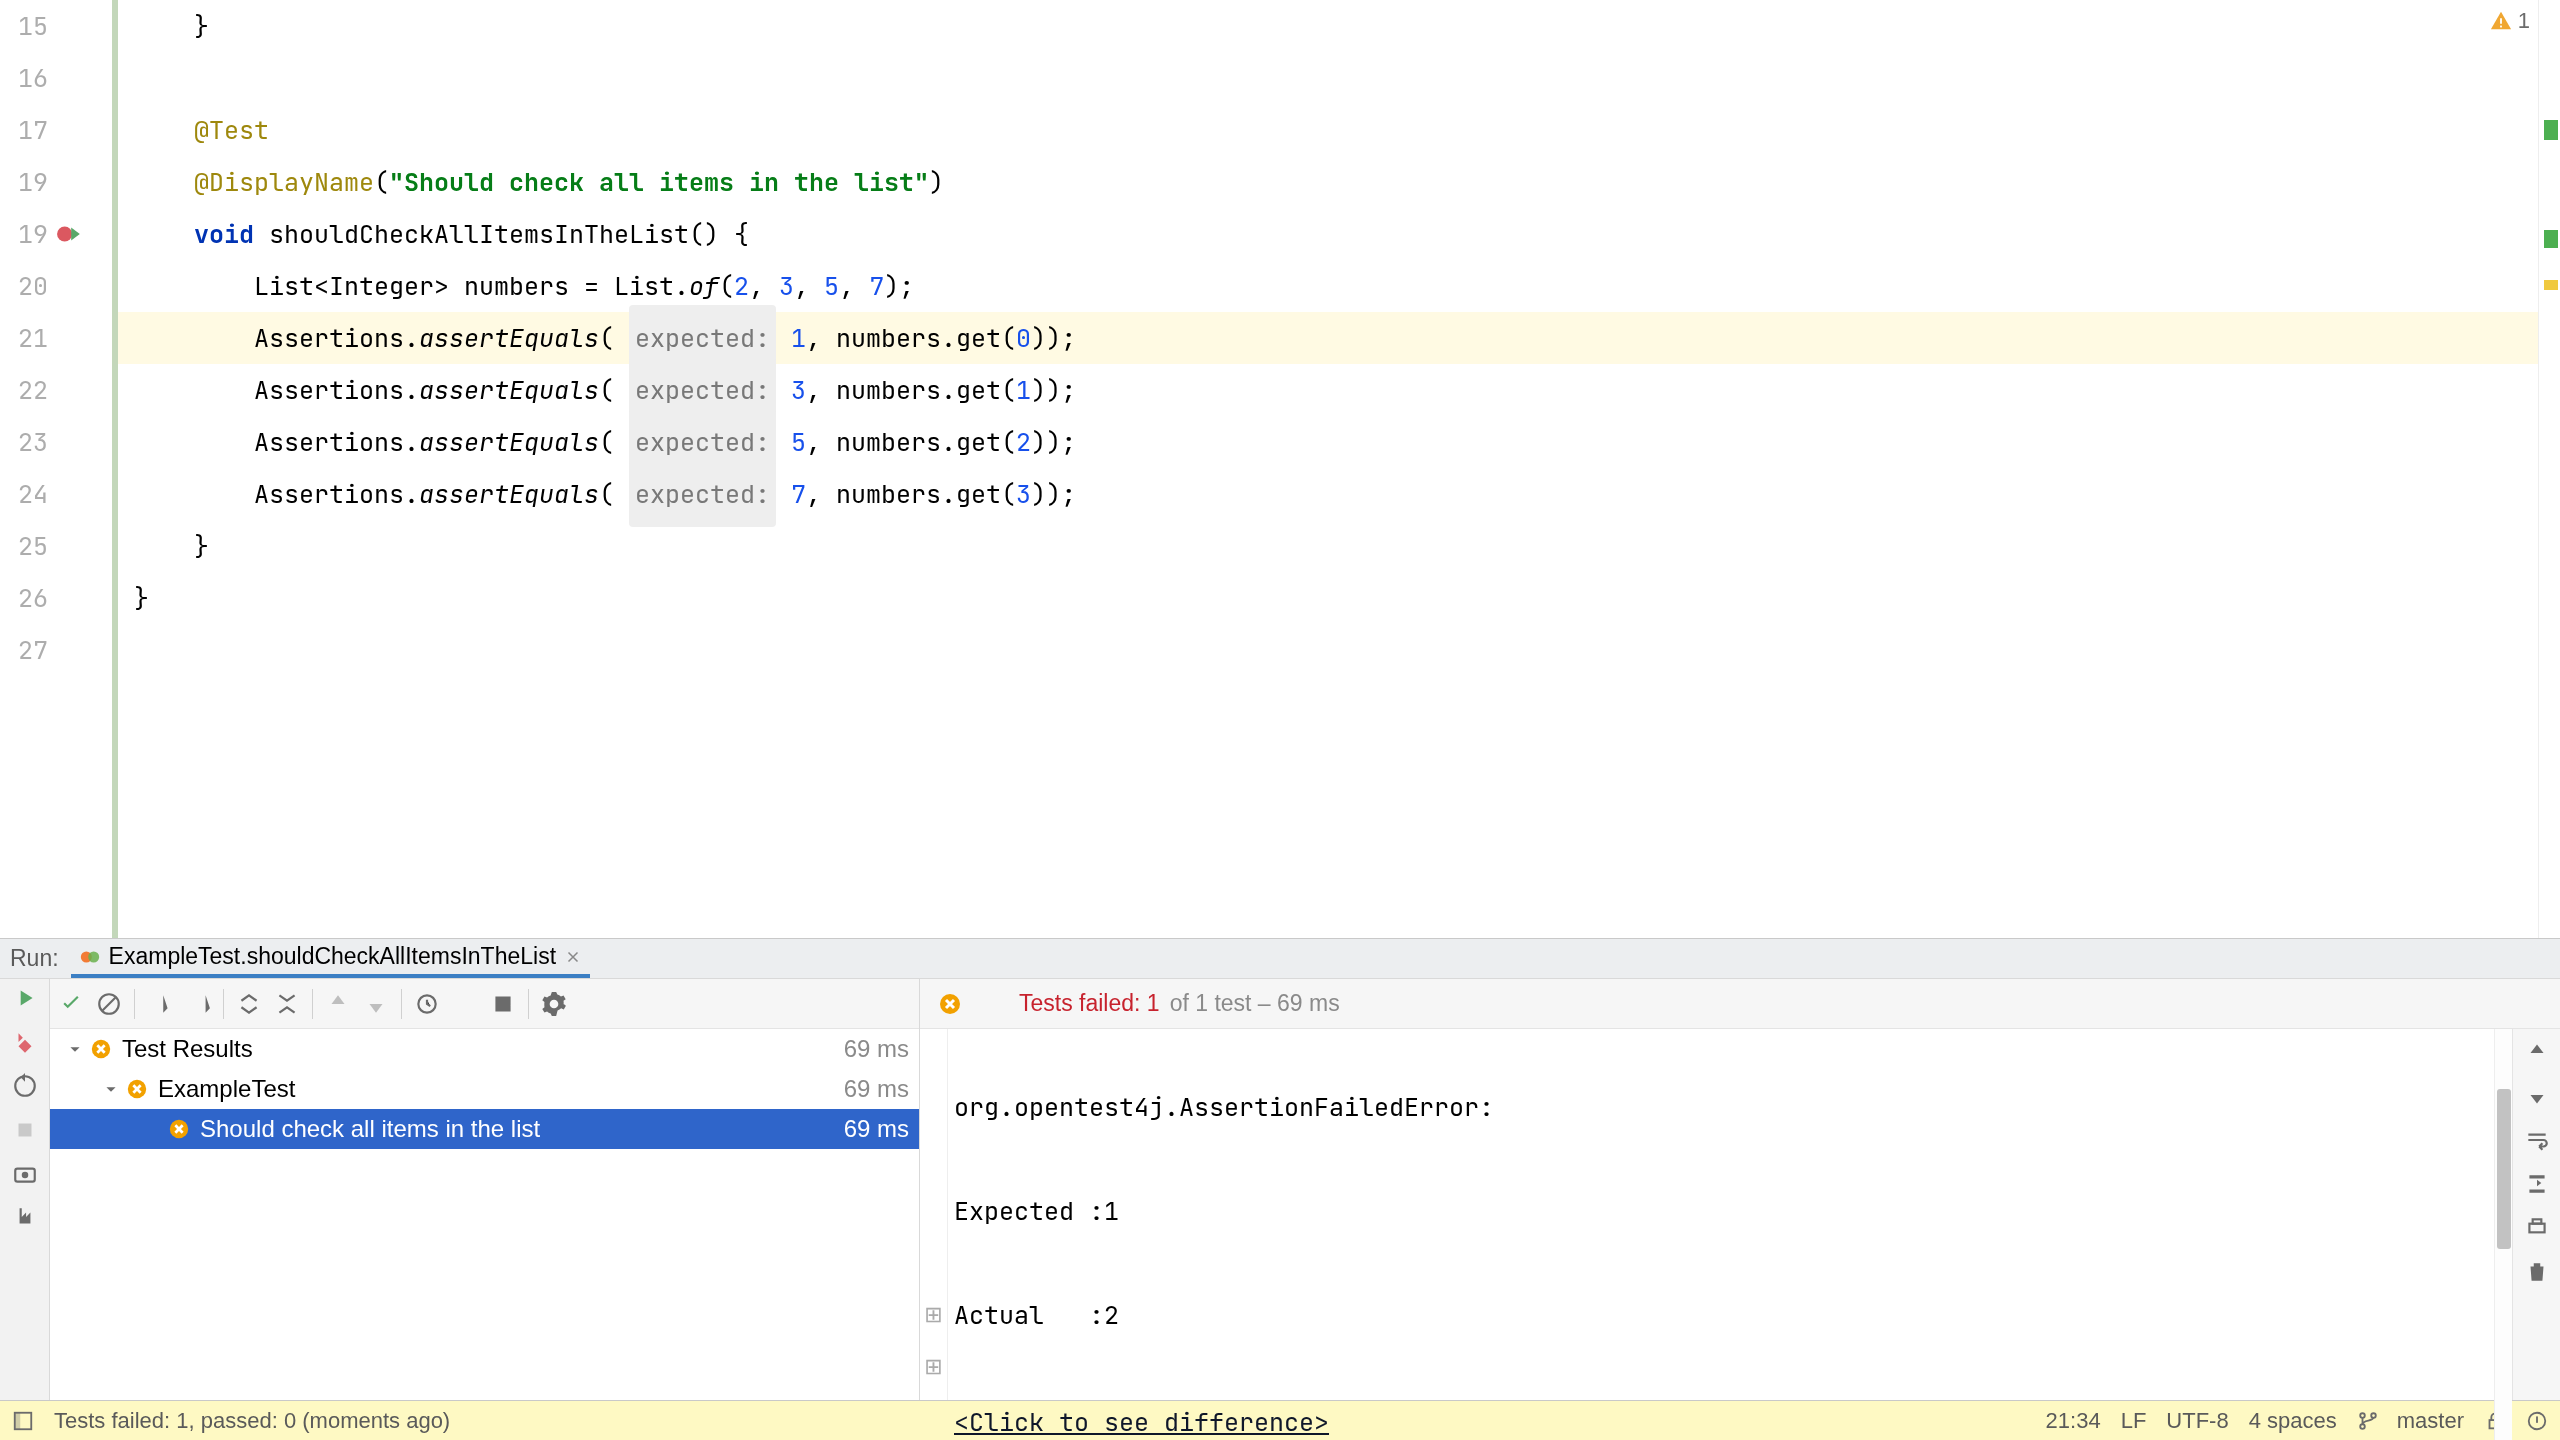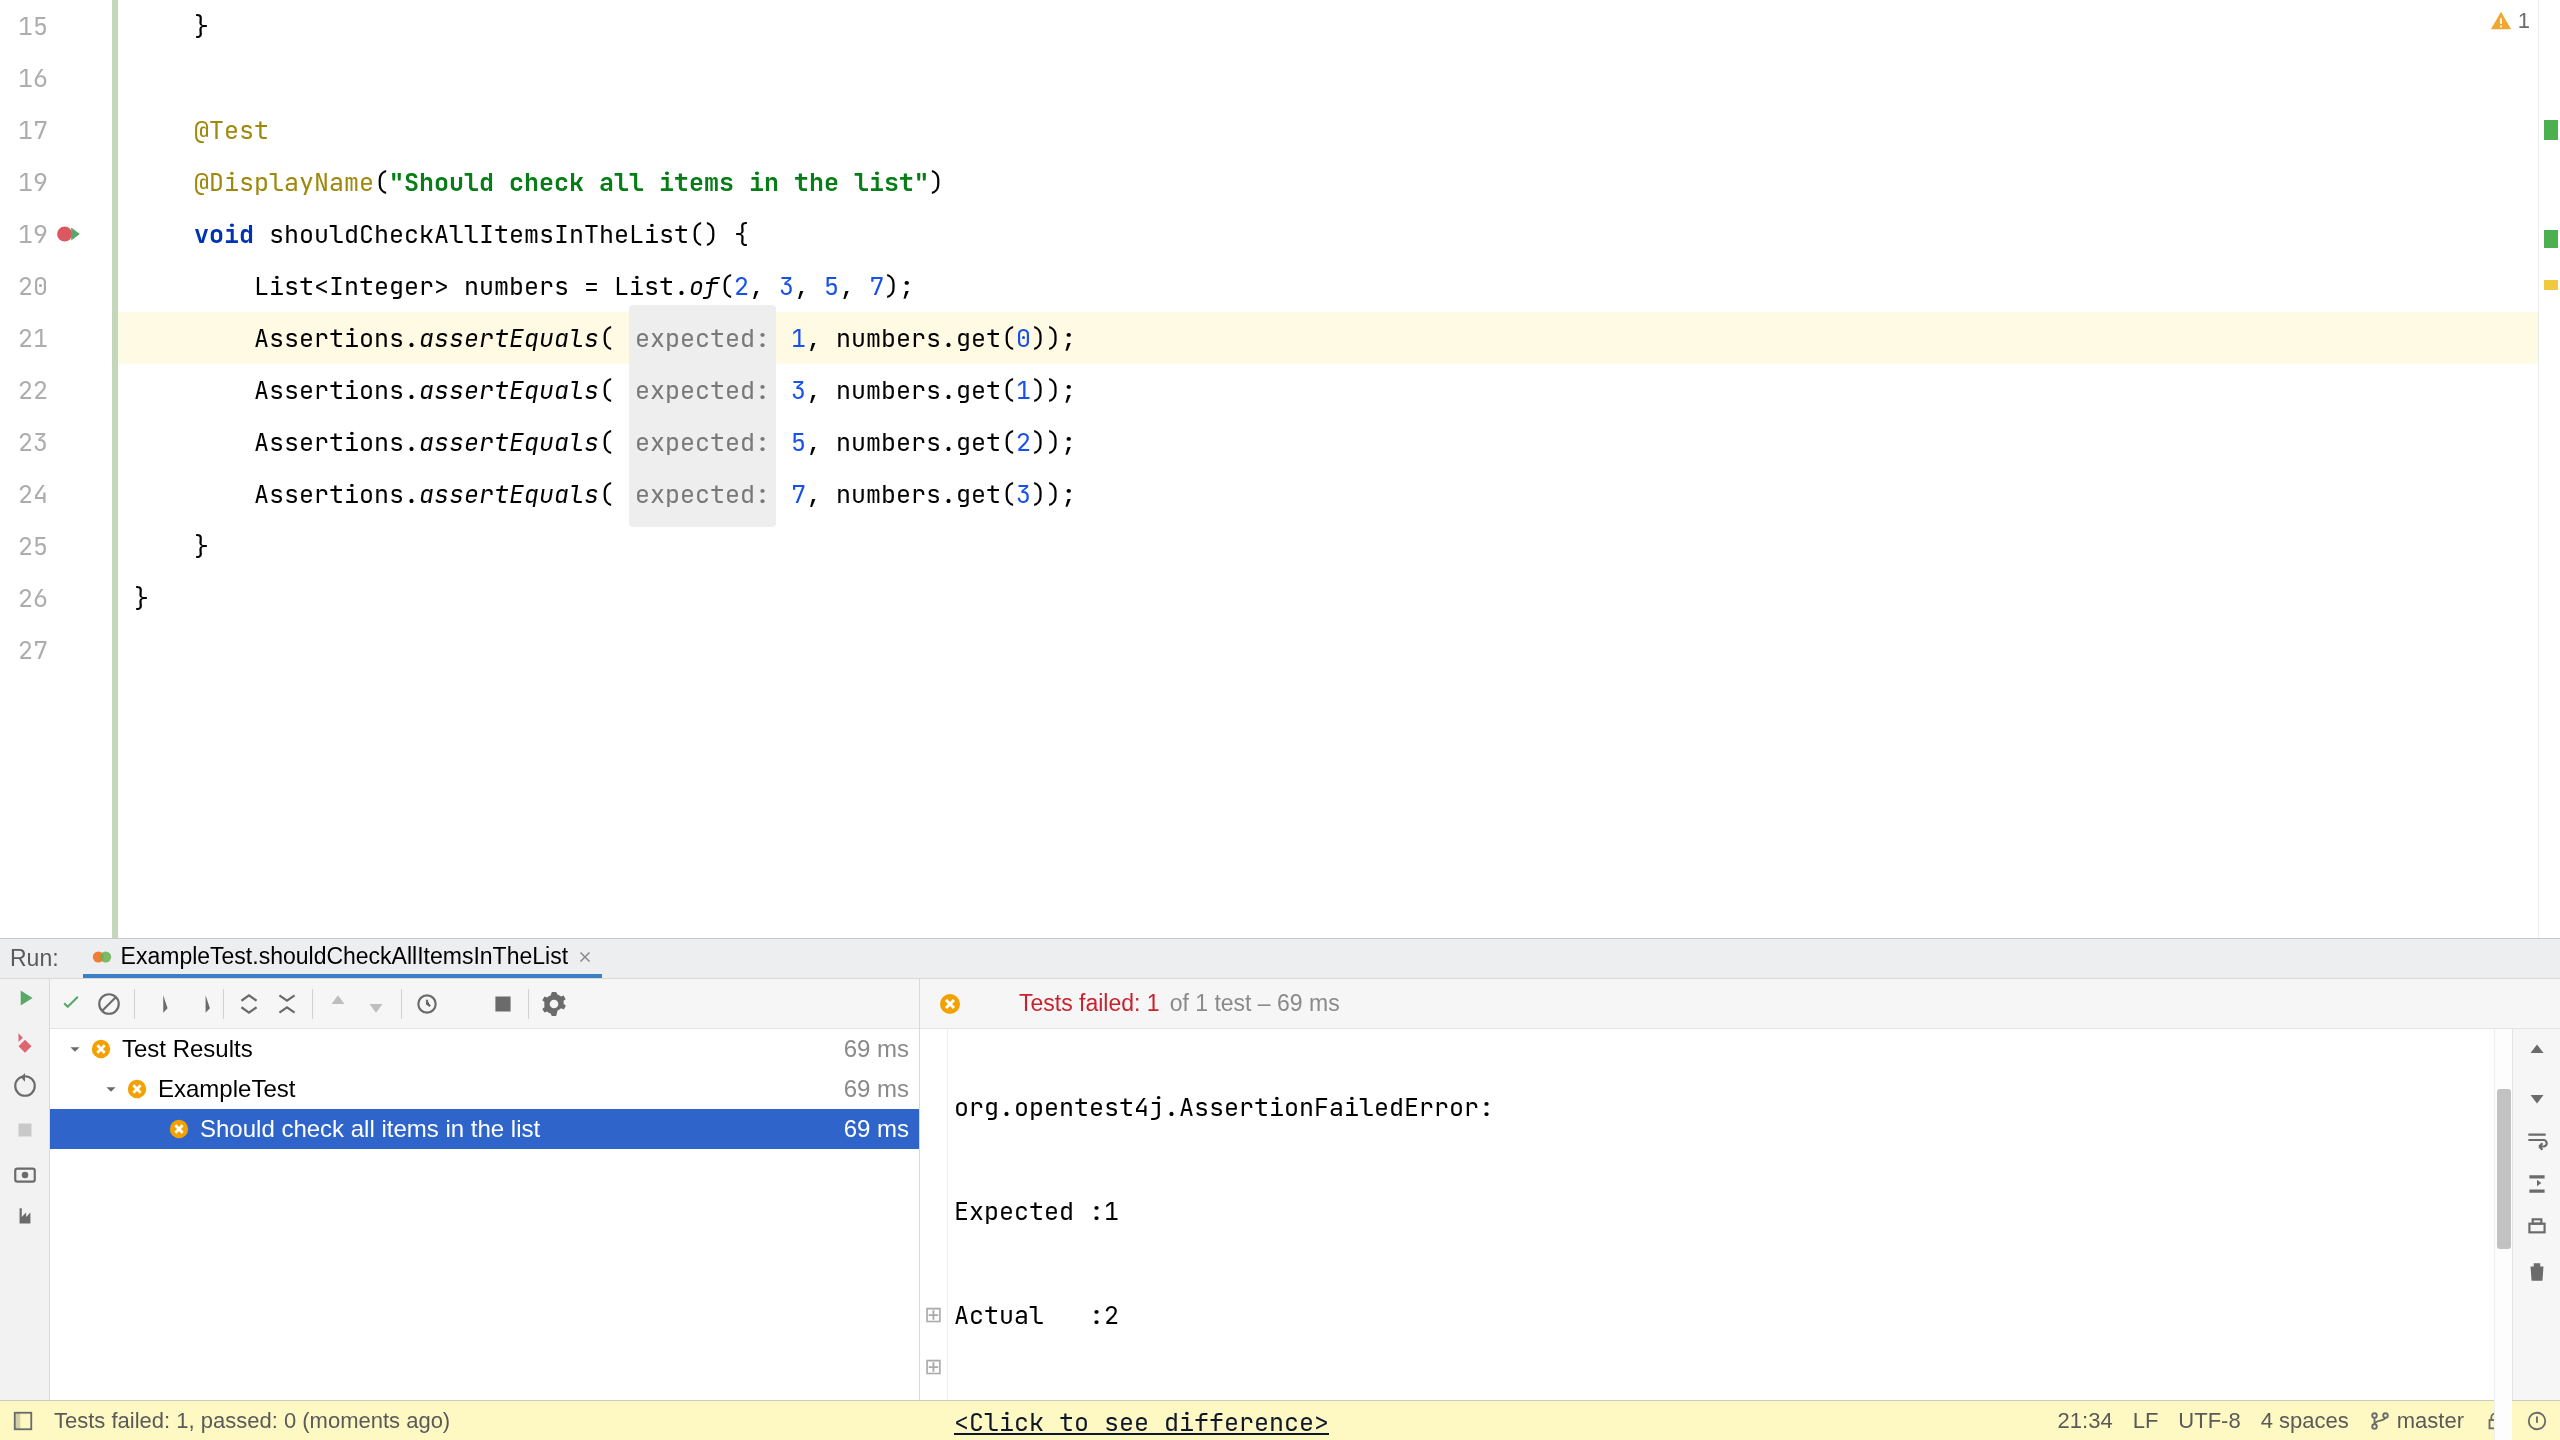--- a/index.html
+++ b/index.html
@@ -28,21 +28,21 @@
 .editor-right-gutter { width: 22px; background: #fff; position: relative; border-left: 1px solid #eee; }
 .inspect-badge { position: absolute; top: 8px; right: 30px; display: flex; align-items: center; gap: 6px; color: #6c6c6c; font-size: 22px; }
 .inspect-badge svg { width: 22px; height: 22px; }
 .nav-arrows { position: absolute; top: 6px; right: 4px; display: flex; gap: 8px; color: #6c6c6c; }
 .err-stripe { position: absolute; width: 14px; right: 2px; }
 .stripe-green { background: #4caf50; }
 .stripe-yellow { background: #f0c93e; }
 
 
 .run-panel { border-top: 1px solid #c9c9c9; background: #f2f2f2; display: flex; flex-direction: column; }
-.run-header { height: 48px; display: flex; align-items: center; padding: 0 10px; gap: 24px; border-bottom: 1px solid #d9d9d9; background: #eceef0; }
+.run-header { height: 48px; display: flex; align-items: center; padding: 0 10px; gap: 12px; border-bottom: 1px solid #d9d9d9; background: #eceef0; }
 .run-header .label { color: #5a5a5a; font-size: 23px; }
 .run-tab { display: flex; align-items: center; gap: 8px; padding: 4px 8px; border-bottom: 4px solid #3b7fc4; height: 100%; }
 .run-tab svg { width: 22px; height: 22px; }
 .run-header-spacer { flex: 1; }
 .run-header-right { display: flex; align-items: center; gap: 16px; color: #6b6b6b; }
 
 .run-body { flex: 1; display: flex; background: #fff; }
 .run-left-toolbar { width: 50px; background: #f2f2f2; border-right: 1px solid #d9d9d9; display: flex; flex-direction: column; align-items: center; padding-top: 6px; gap: 18px; }
 .run-left-toolbar svg { width: 26px; height: 26px; }
 
@@ -75,21 +75,21 @@
 
 .console-right-toolbar { width: 48px; background: #f6f6f6; border-left: 1px solid #e4e4e4; display: flex; flex-direction: column; align-items: center; padding-top: 10px; gap: 18px; }
 .console-right-toolbar svg { width: 26px; height: 26px; color: #6b6b6b; }
 .console-scrollbar { width: 18px; background: #fdfdfd; border-left:1px solid #eee; position:relative; }
 .console-scrollbar .thumb { position:absolute; top:60px; width:14px; left:2px; height:160px; background:#c2c2c2; border-radius:3px; }
 
 
 .statusbar { height: 40px; background: #fef9c3; border-top: 1px solid #c9c9c9; display: flex; align-items: center; padding: 0 12px; gap: 20px; font-size: 22px; color: #5a5a5a; }
 .statusbar .spacer { flex: 1; }
 .statusbar svg { width: 22px; height: 22px; }
-.git-branch { display:flex; align-items:center; gap:6px; }
+.git-branch { display:flex; align-items:center; gap:18px; }
 </style>
 </head>
 <body>
 
 <div class="root">
 
   <div class="editor">
     <div class="inspect-badge">
       <svg viewBox="0 0 24 24">
           <path fill="#f0a732" d="M12 2 1 21h22L12 2z"></path>

